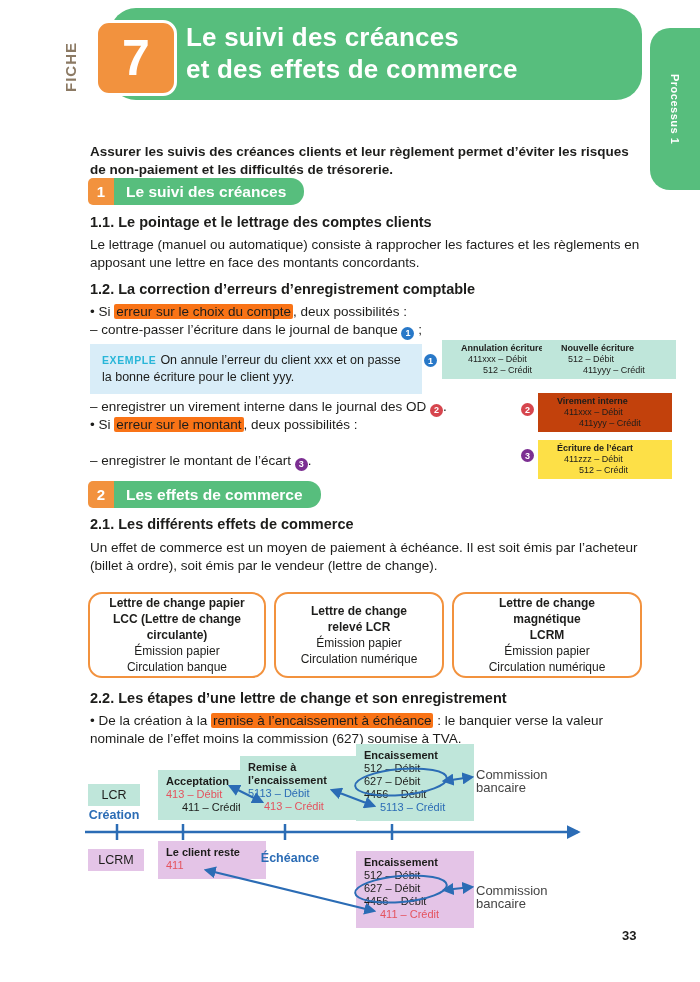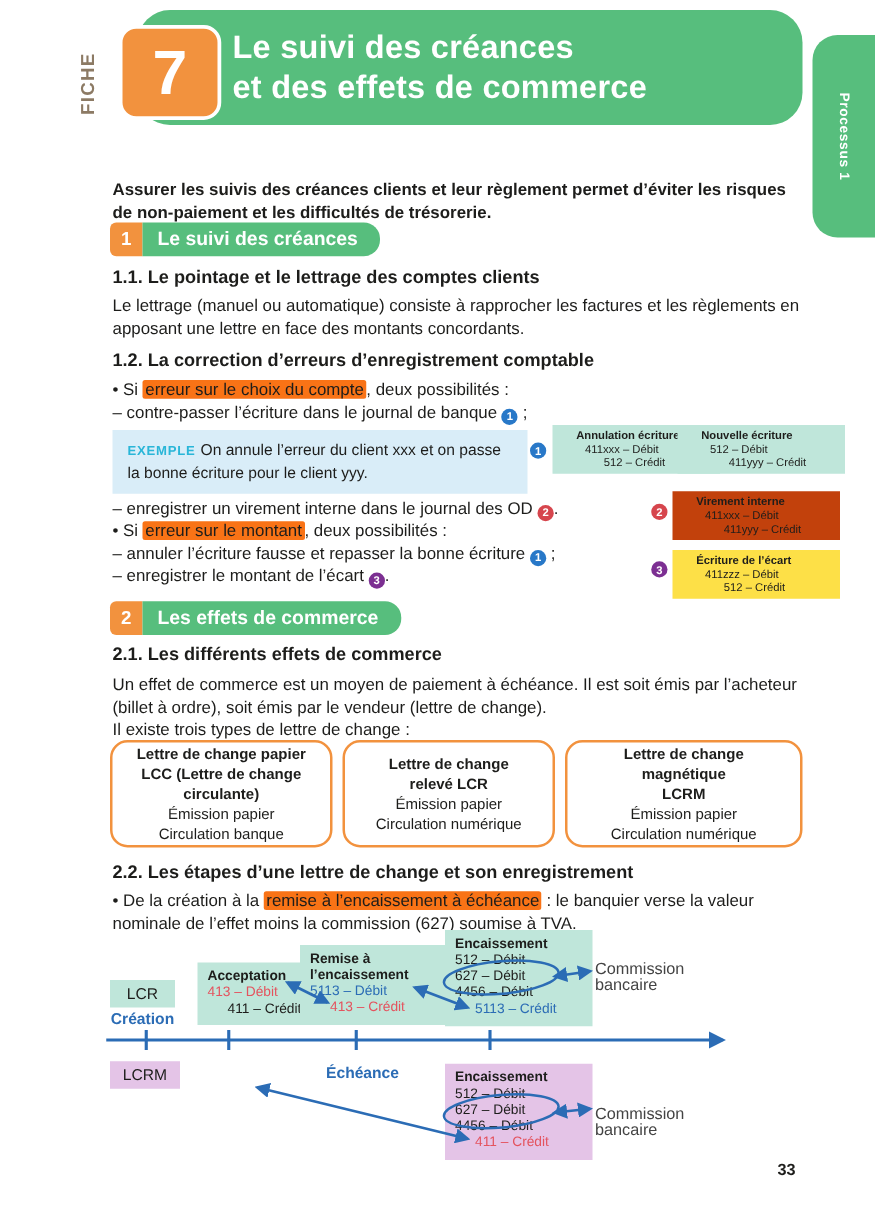--- a/index.html
+++ b/index.html
@@ -100,21 +100,20 @@
   <div class="abs jbox mint" style="left:542px;top:340px;width:96px;">
     <div class="t">Nouvelle  écriture</div>
     <div class="l1">512 – Débit</div>
     <div class="l2">411yyy – Crédit</div>
   </div>
 
   <div class="abs body-txt" style="left:90px;top:398px;width:460px;"><span>– enregistrer un virement interne dans le journal des OD </span><span class="badge b2">2</span><span>.</span></div>
 
   <div class="abs body-txt" style="left:90px;top:416px;width:460px;"><span>• Si </span><span class="hl">erreur sur le montant</span><span>, deux possibilités :</span></div>
 
-  <div class="abs body-txt" style="left:90px;top:434px;width:460px;"><span>– annuler l’écriture fausse et repasser la bonne écriture </span><span class="badge b1">1</span><span> ;</span></div>
 
   <div class="abs body-txt" style="left:90px;top:452px;width:460px;"><span>– enregistrer le montant de l’écart </span><span class="badge b3">3</span><span>.</span></div>
 
   <span class="abs badge b2" style="left:521px;top:403px;">2</span>
   <div class="abs jbox salmon" style="left:538px;top:393px;width:96px;">
     <div class="t">Virement interne</div>
     <div class="l1">411xxx – Débit</div>
     <div class="l2">411yyy – Crédit</div>
   </div>
 
@@ -125,21 +124,20 @@
     <div class="l2">512 – Crédit</div>
   </div>
 
   <div class="abs pill" style="left:88px;top:481px;">
     <div class="num">2</div>
     <div class="lbl">Les effets de commerce</div>
   </div>
 
   <h3 class="abs" style="left:90px;top:516px;">2.1. Les différents effets de commerce</h3>
   <div class="abs body-txt" style="left:90px;top:539px;width:558px;">Un effet de commerce est un moyen de paiement à échéance. Il est soit émis par l’acheteur (billet à ordre), soit émis par le vendeur (lettre de change).</div>
-  <div class="abs body-txt" style="left:90px;top:575px;width:558px;">Il existe trois types de lettre de change :</div>
 
   <div class="abs tbox" style="left:88px;top:592px;width:174px;height:82px;">
     <div class="b">Lettre de change papier</div>
     <div class="b">LCC (Lettre de change</div>
     <div class="b">circulante)</div>
     <div>Émission papier</div>
     <div>Circulation banque</div>
   </div>
   <div class="abs tbox" style="left:274px;top:592px;width:166px;height:82px;">
     <div class="b">Lettre de change</div>
@@ -182,20 +180,24 @@
     <div class="ind blu">5113 – Crédit</div>
   </div>
 
   <div class="comm" style="left:476px;top:768px;">
     <div>Commission</div>
     <div>bancaire</div>
   </div>
 
   <div class="dbox pink" style="left:88px;top:849px;width:56px;height:22px;padding:0;line-height:22px;text-align:center;font-size:12.5px;">LCRM</div>
 
+  <div class="dbox pink" style="left:158px;top:841px;width:92px;height:28px;">
+    <div class="t">Le client reste</div>
+    <div class="red">411</div>
+  </div>
 
   <div class="tag bluetxt" style="left:255px;top:851px;width:70px;">Échéance</div>
 
   <div class="dbox pink" style="left:356px;top:851px;width:102px;height:67px;">
     <div class="t">Encaissement</div>
     <div>512 – Débit</div>
     <div>627 – Débit</div>
     <div>4456 – Débit</div>
     <div class="ind red">411 – Crédit</div>
   </div>

